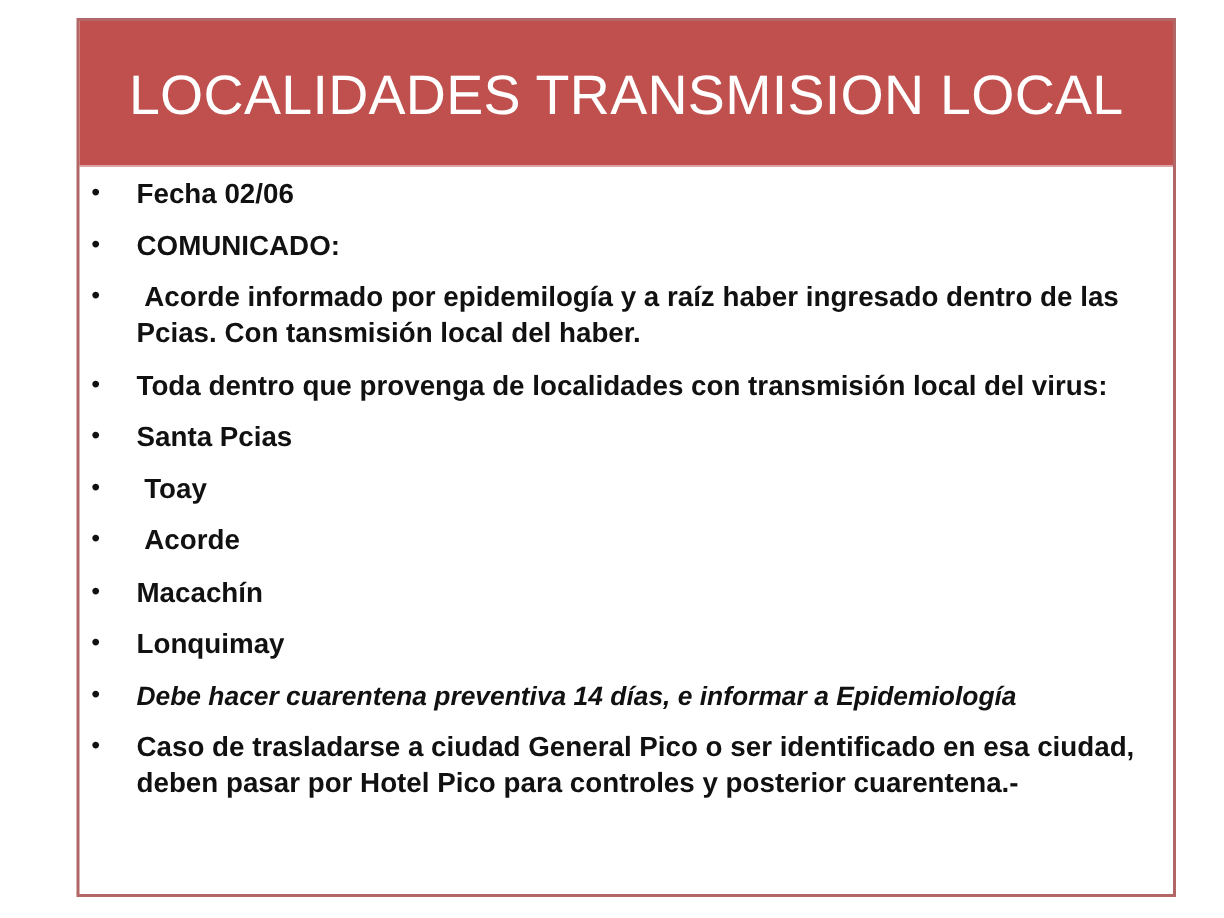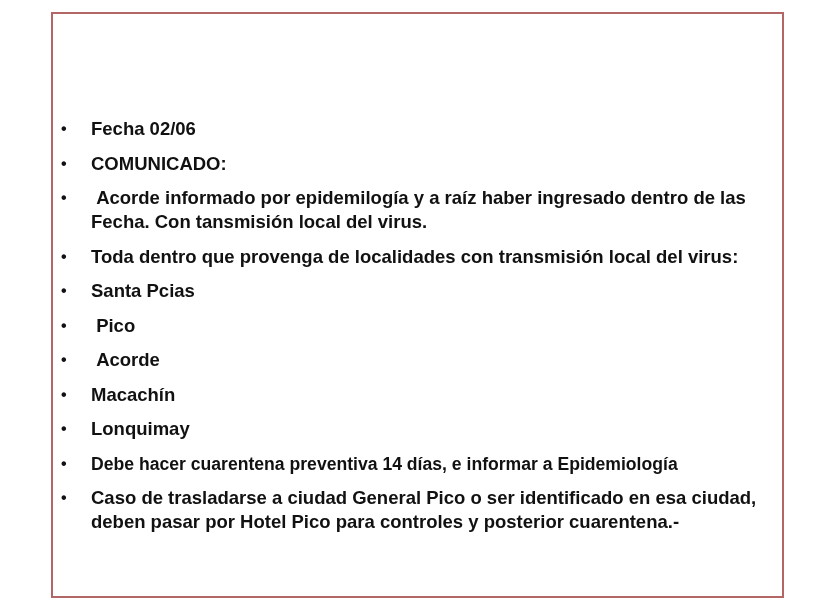--- a/index.html
+++ b/index.html
@@ -10,52 +10,55 @@
     .content { position: absolute; left: 0; top: 103px; right: 0; }
     ul { list-style: none; margin: 0; padding: 0; }
     li { position: relative; padding-left: 38px; padding-right: 10px; font-size: 18.5px; font-weight: bold; line-height: 24px; color: #111; margin-bottom: 10.5px; }
     li .bullet { position: absolute; left: 8px; top: 0; font-size: 16px; }
     li .text { display: block; }
   </style>
 </head>
 <body>
 
 <div class="slide">
+  <div class="header">
+    <div class="title">LOCALIDADES TRANSMISION LOCAL</div>
+  </div>
   <div class="content">
     <ul>
       <li>
           <span class="bullet">•</span>
           <span class="text">Fecha 02/06</span>
         </li>
       <li>
           <span class="bullet">•</span>
           <span class="text">COMUNICADO:</span>
         </li>
-      <li style="white-space: pre-wrap;"><span class="bullet">•</span><span class="text"> Acorde informado por epidemilogía y a raíz haber ingresado dentro de las Fecha. Con tansmisión local del virus.</span></li>
+      <li style="white-space: pre-wrap;"><span class="bullet">•</span><span class="text"> Acorde informado por epidemilogía y a raíz haber ingresado dentro de las Pcias. Con tansmisión local del haber.</span></li>
       <li>
           <span class="bullet">•</span>
           <span class="text">Toda dentro que provenga de localidades con transmisión local del virus:</span>
         </li>
       <li>
           <span class="bullet">•</span>
           <span class="text">Santa Pcias</span>
         </li>
-      <li style="white-space: pre-wrap;"><span class="bullet">•</span><span class="text"> Pico</span></li>
+      <li style="white-space: pre-wrap;"><span class="bullet">•</span><span class="text"> Toay</span></li>
       <li style="white-space: pre-wrap;"><span class="bullet">•</span><span class="text"> Acorde</span></li>
       <li>
           <span class="bullet">•</span>
           <span class="text">Macachín</span>
         </li>
       <li>
           <span class="bullet">•</span>
           <span class="text">Lonquimay</span>
         </li>
       <li>
           <span class="bullet">•</span>
-          <span class="text" style="font-size:17.6px;">Debe hacer cuarentena preventiva 14 días, e informar a Epidemiología</span>
+          <span class="text" style="font-size:17.6px;font-style:italic;">Debe hacer cuarentena preventiva 14 días, e informar a Epidemiología</span>
         </li>
       <li>
           <span class="bullet">•</span>
           <span class="text">Caso de trasladarse a ciudad General Pico o ser identificado en esa ciudad, deben pasar por Hotel Pico para controles y posterior cuarentena.-</span>
         </li>
     </ul>
   </div>
 </div>
 
 </body></html>

